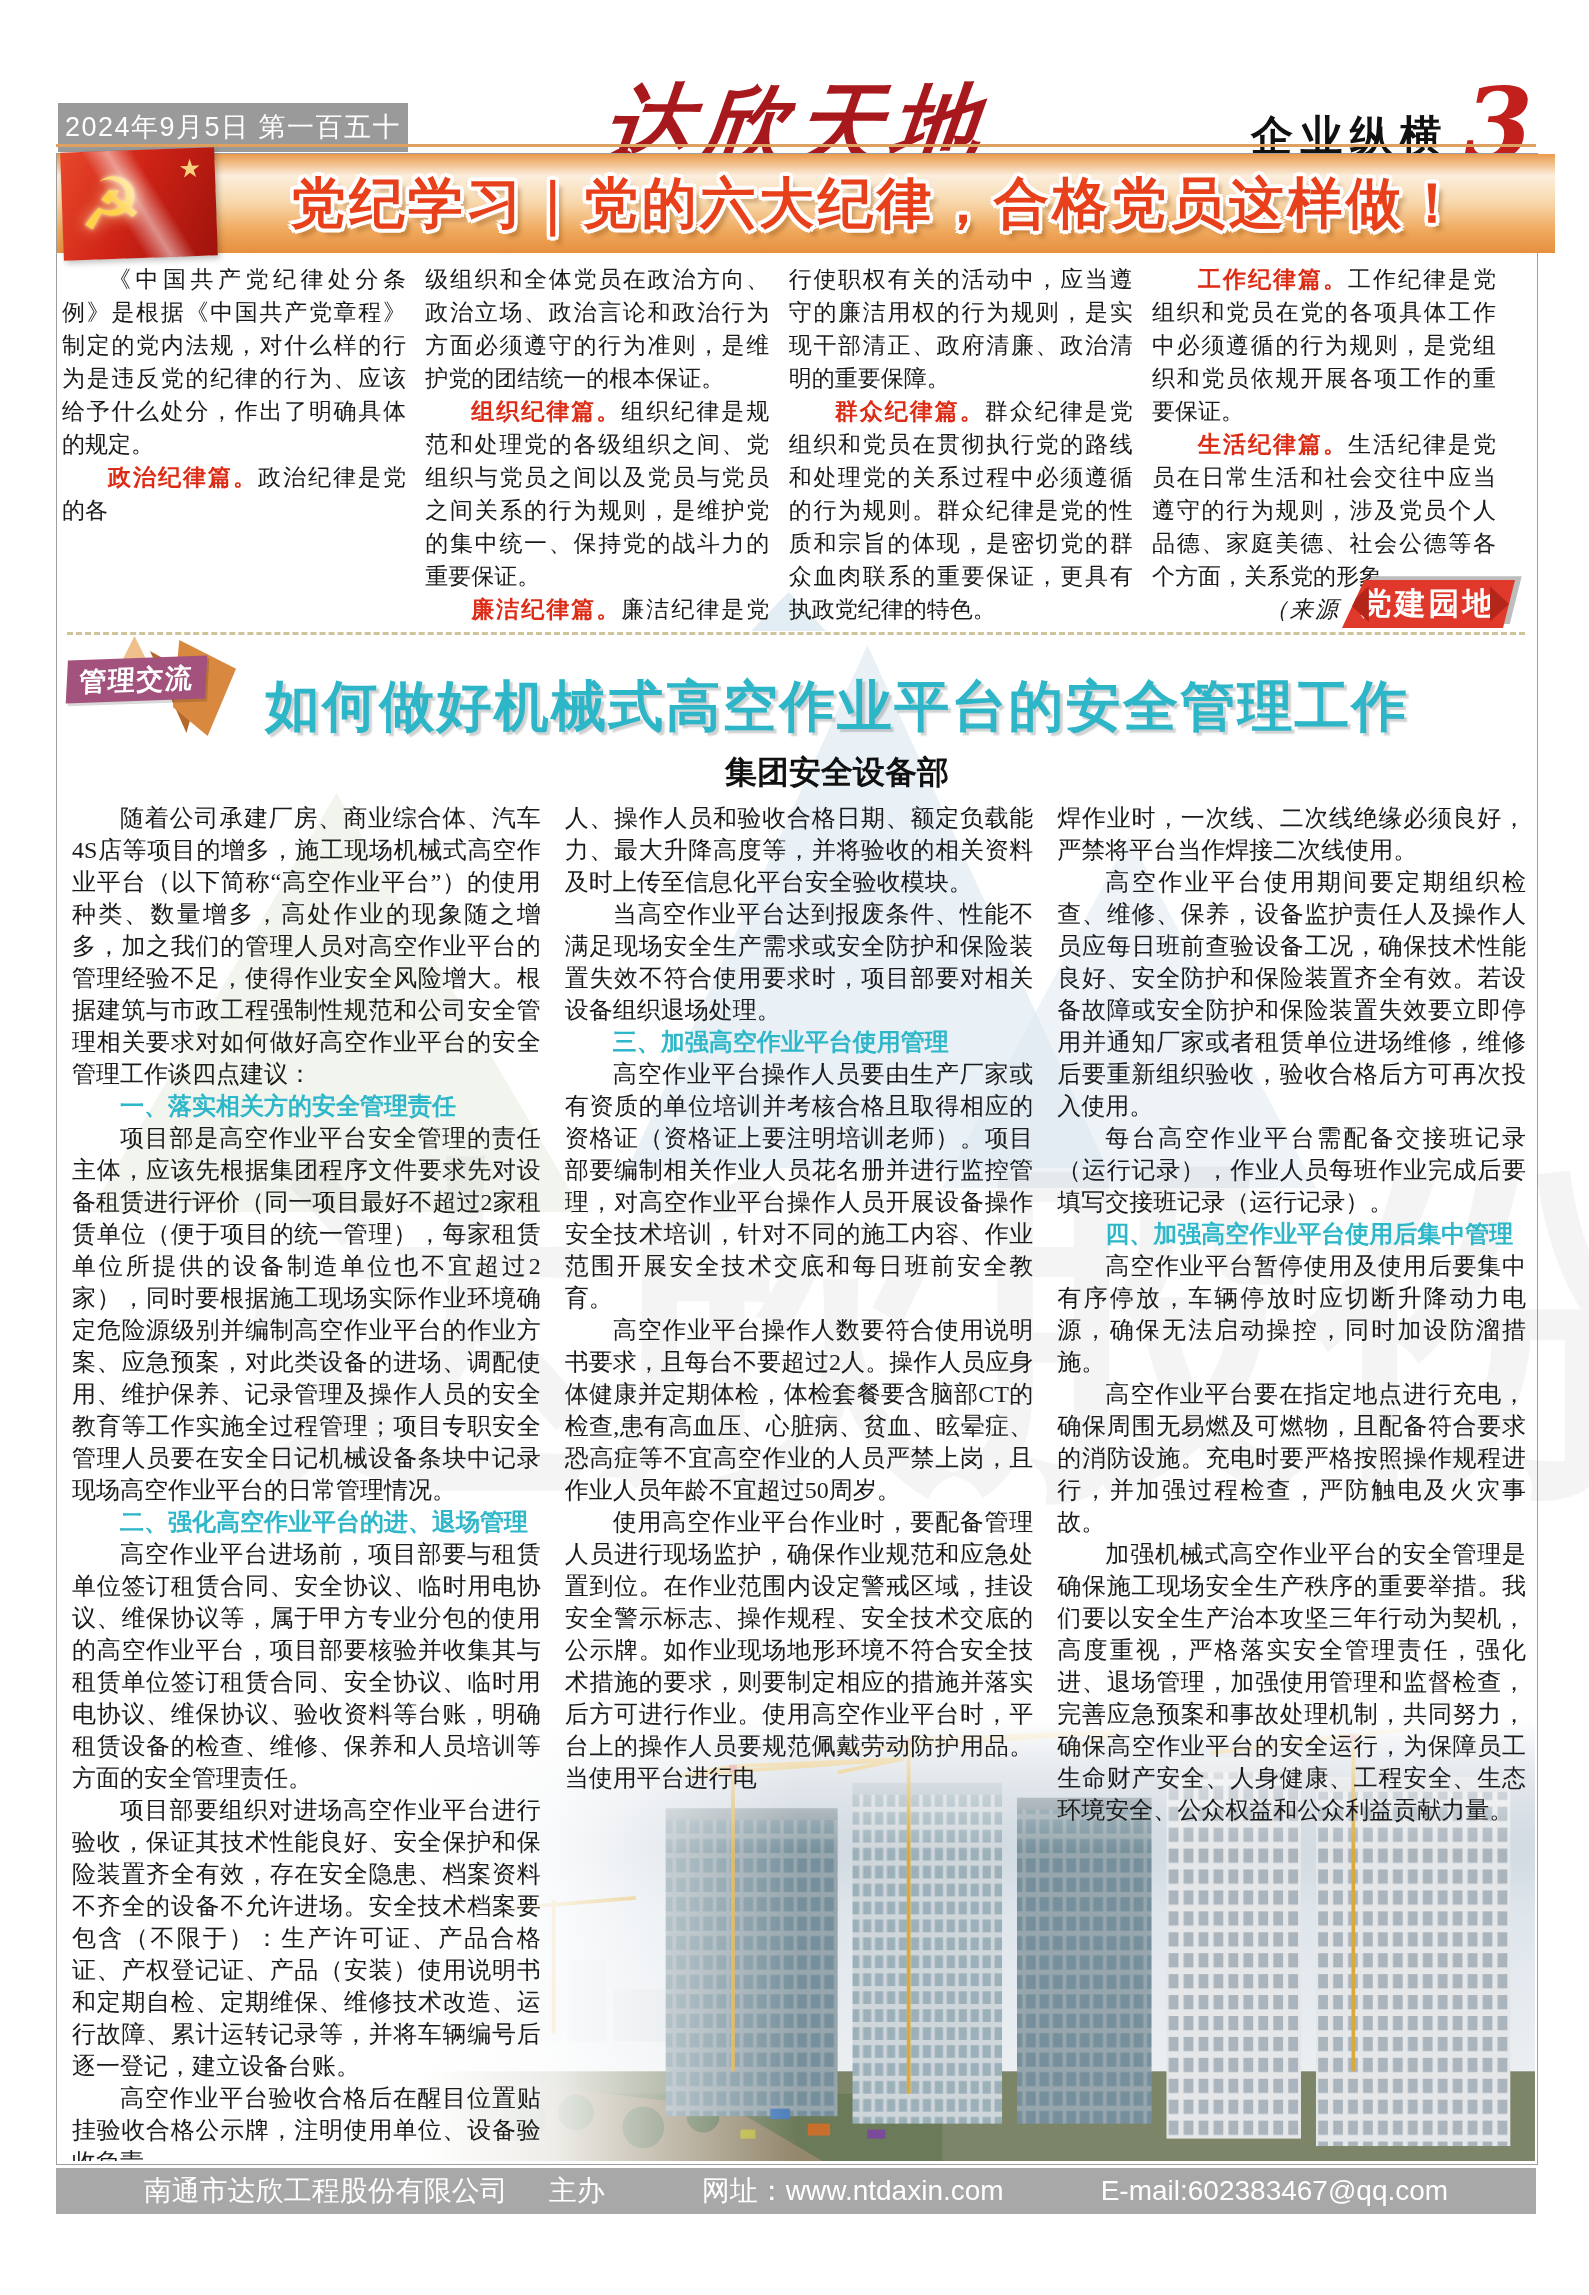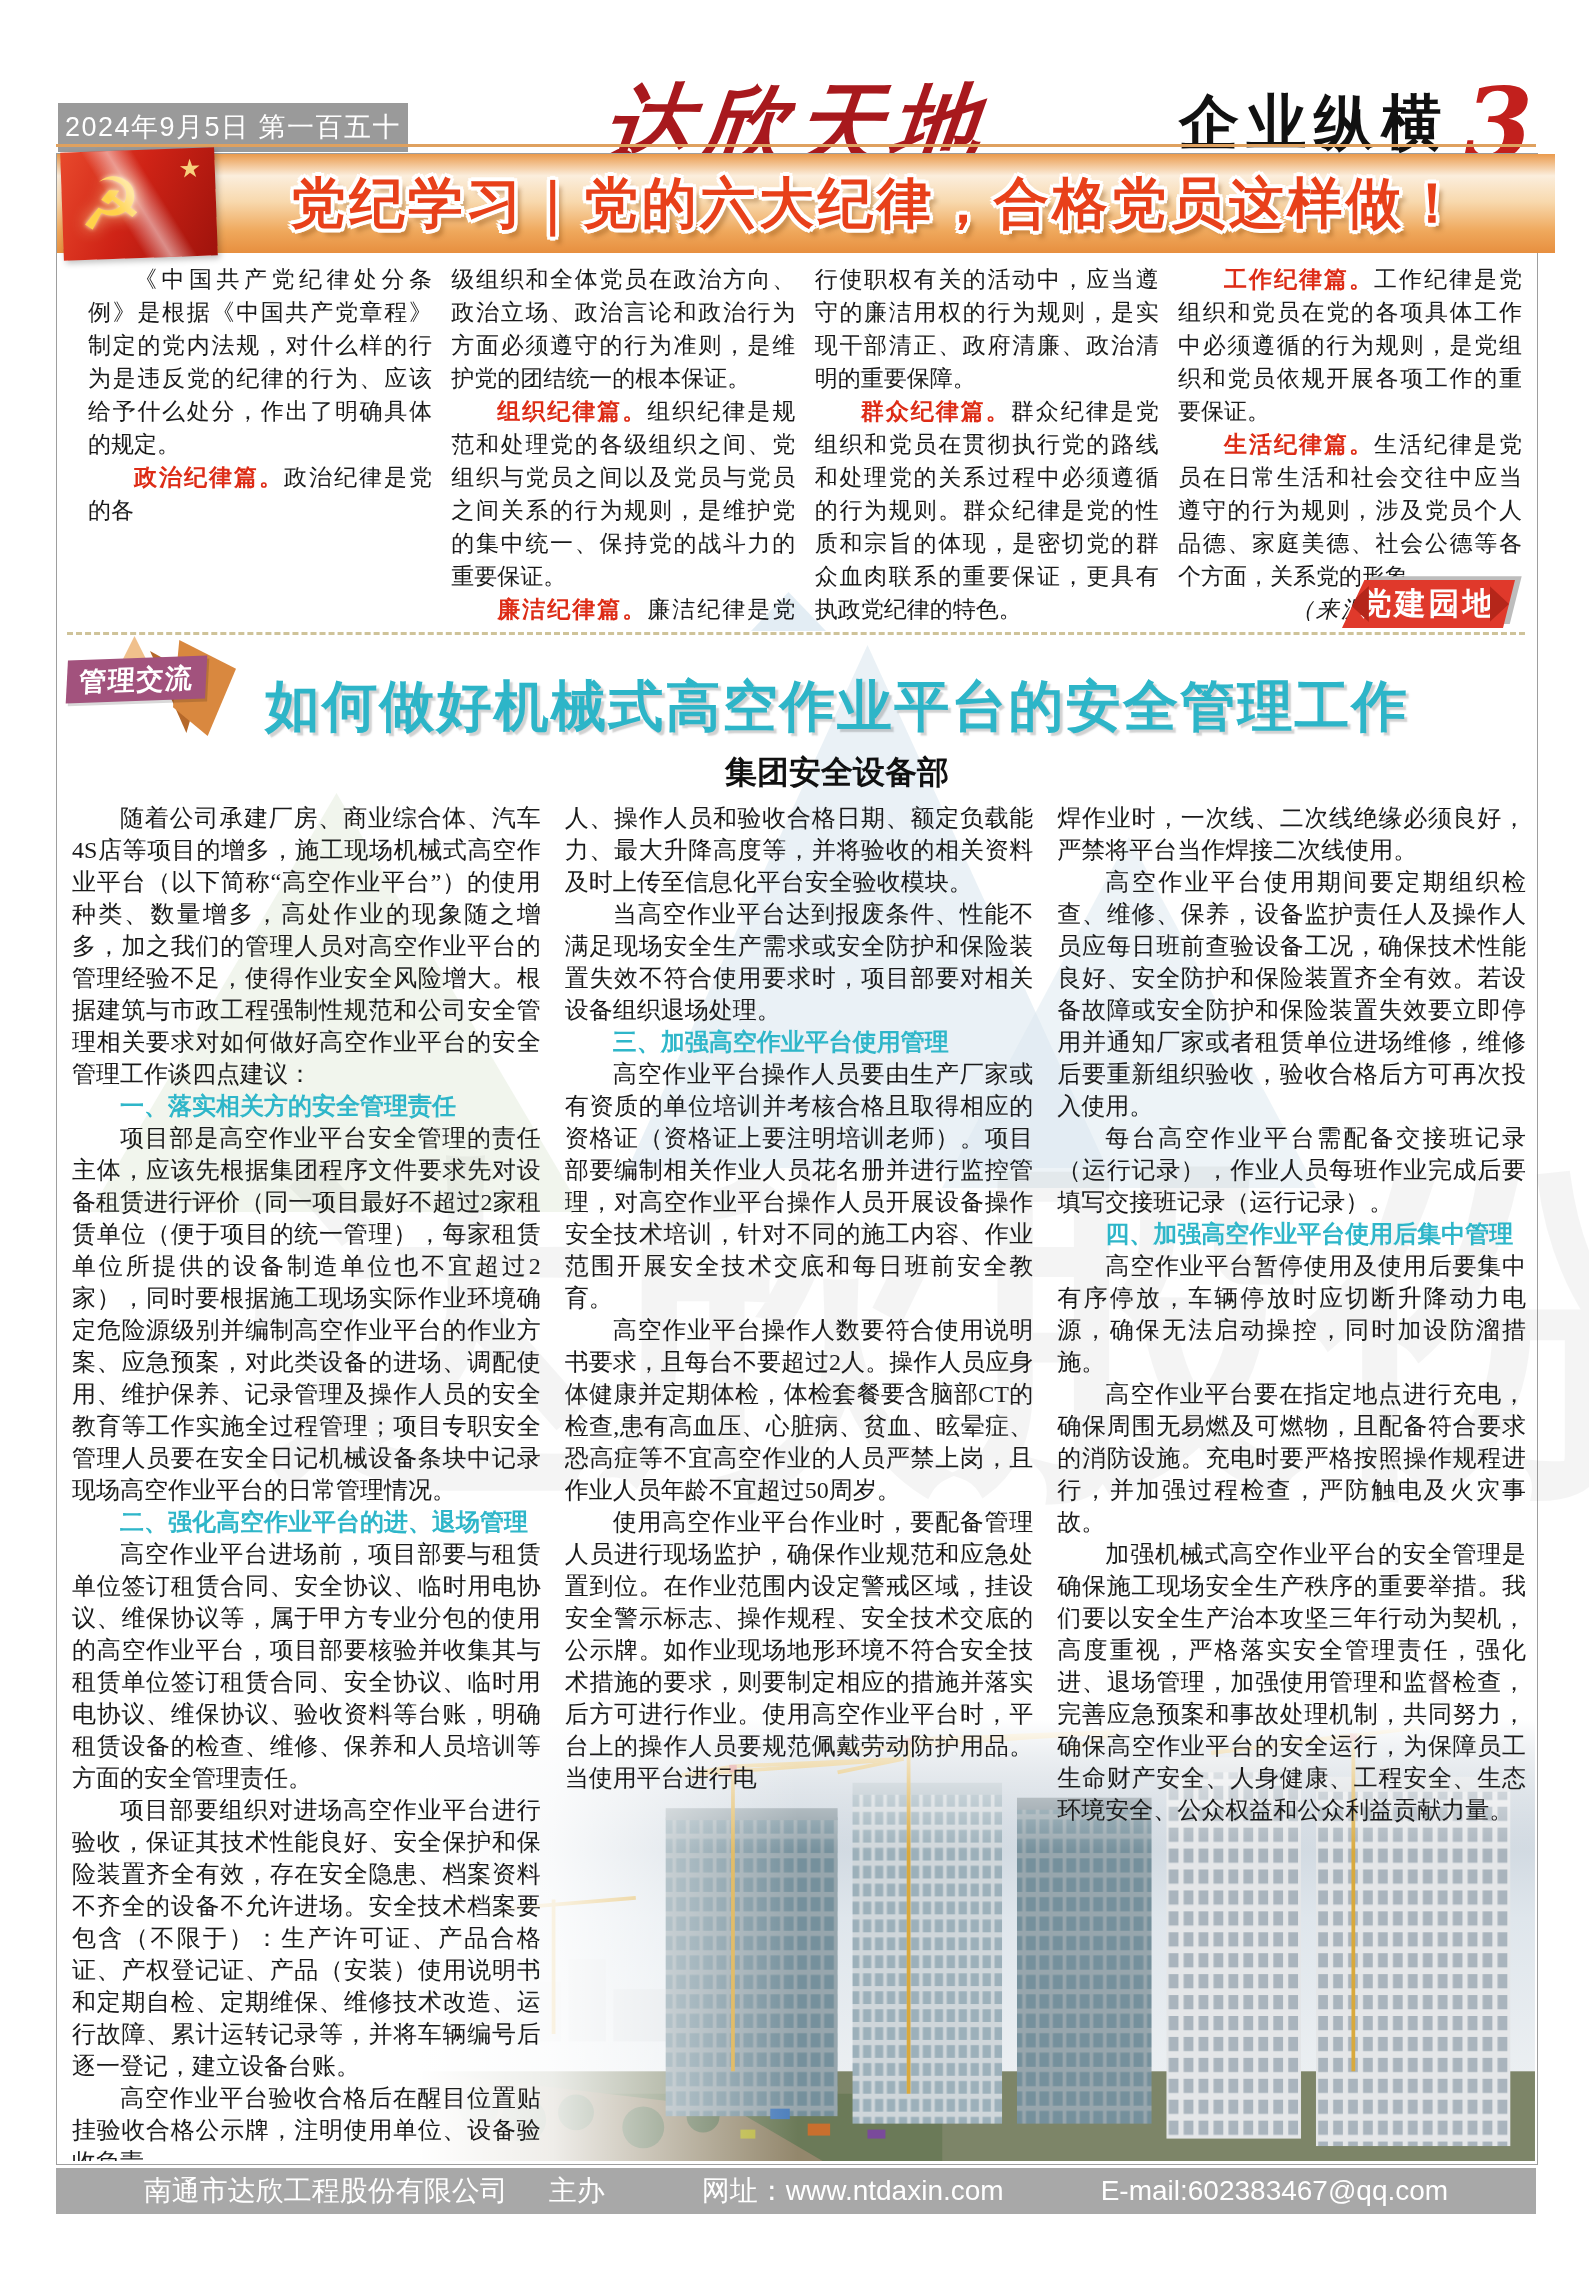--- a/index.html
+++ b/index.html
@@ -7,21 +7,21 @@
         font-family:"Liberation Serif","DejaVu Serif",serif;color:#1a1a1a;}
 
   
   .date-box{position:absolute;left:58px;top:103px;width:350px;height:49px;background:#9a9a9a;
             color:#fff;font-family:"Liberation Sans",sans-serif;font-size:27px;line-height:49px;
             text-align:center;letter-spacing:1.5px;}
   .masthead{position:absolute;left:50%;top:66px;transform:translateX(-50%) skewX(-6deg);
             font-family:"DejaVu Serif",serif;font-style:italic;font-weight:bold;
             font-size:88px;color:#a8191d;letter-spacing:7.5px;white-space:nowrap;}
   .section-wrap{position:absolute;right:57px;top:75px;display:flex;align-items:flex-end;gap:15px;}
-  .section-label{font-family:"Liberation Serif",serif;font-weight:bold;font-size:60px;
+  .section-label{font-family:"Liberation Serif",serif;font-weight:bold;font-size:42px;
                  letter-spacing:7.5px;color:#111;padding-bottom:10.5px;}
   .page-num{font-family:"DejaVu Serif",serif;font-weight:bold;font-style:italic;
             font-size:99px;line-height:1;color:#c2201d;}
   .orange-rule{position:absolute;left:56px;top:144px;width:1480px;height:3px;background:#dfa15f;}
 
   
   .frame{position:absolute;left:56px;top:153px;width:1480px;height:2010px;
          border:0.7px solid #9e9e9e;background:transparent;}
 
   
@@ -37,21 +37,21 @@
   .emblem-star{position:absolute;right:13.5px;top:4.5px;font-size:25.4px;color:#ffe48a;opacity:.9;}
   .banner-title{position:absolute;left:187px;right:45px;top:0;height:99px;display:flex;
           align-items:center;justify-content:center;
           font-family:"Liberation Sans",sans-serif;font-weight:bold;font-size:55px;
           letter-spacing:3.7px;color:#e8401a;white-space:nowrap;
           text-shadow:-3px -3px 0 #fff,3px -3px 0 #fff,-3px 3px 0 #fff,3px 3px 0 #fff,
                       0 3.7px 0 #fff,3.7px 0 0 #fff,0 -3.7px 0 #fff,-3.7px 0 0 #fff,
                       6px 6.7px 4.5px rgba(120,60,0,.35);}
 
   
-  .a1-cols{position:absolute;left:88px;top:263px;width:1434px;height:368px;
+  .a1-cols{position:absolute;left:62px;top:263px;width:1434px;height:368px;
            display:flex;gap:19.4px;z-index:2;}
   .a1-cols .col{flex:1;overflow:hidden;}
   .para{margin:0;font-size:23px;line-height:33px;text-align:justify;}
   .body{text-indent:2em;}
   .cont{text-indent:0;}
   .leadp{text-indent:2em;}
   .lead{font-family:"Liberation Sans",sans-serif;font-weight:bold;color:#dd2c16;}
   .source{text-indent:0;text-align:right;font-style:italic;letter-spacing:2.2px;padding-right:4.5px;}
 
   .pj-wrap{position:absolute;left:1342px;top:568px;width:173px;height:48px;z-index:3;}

